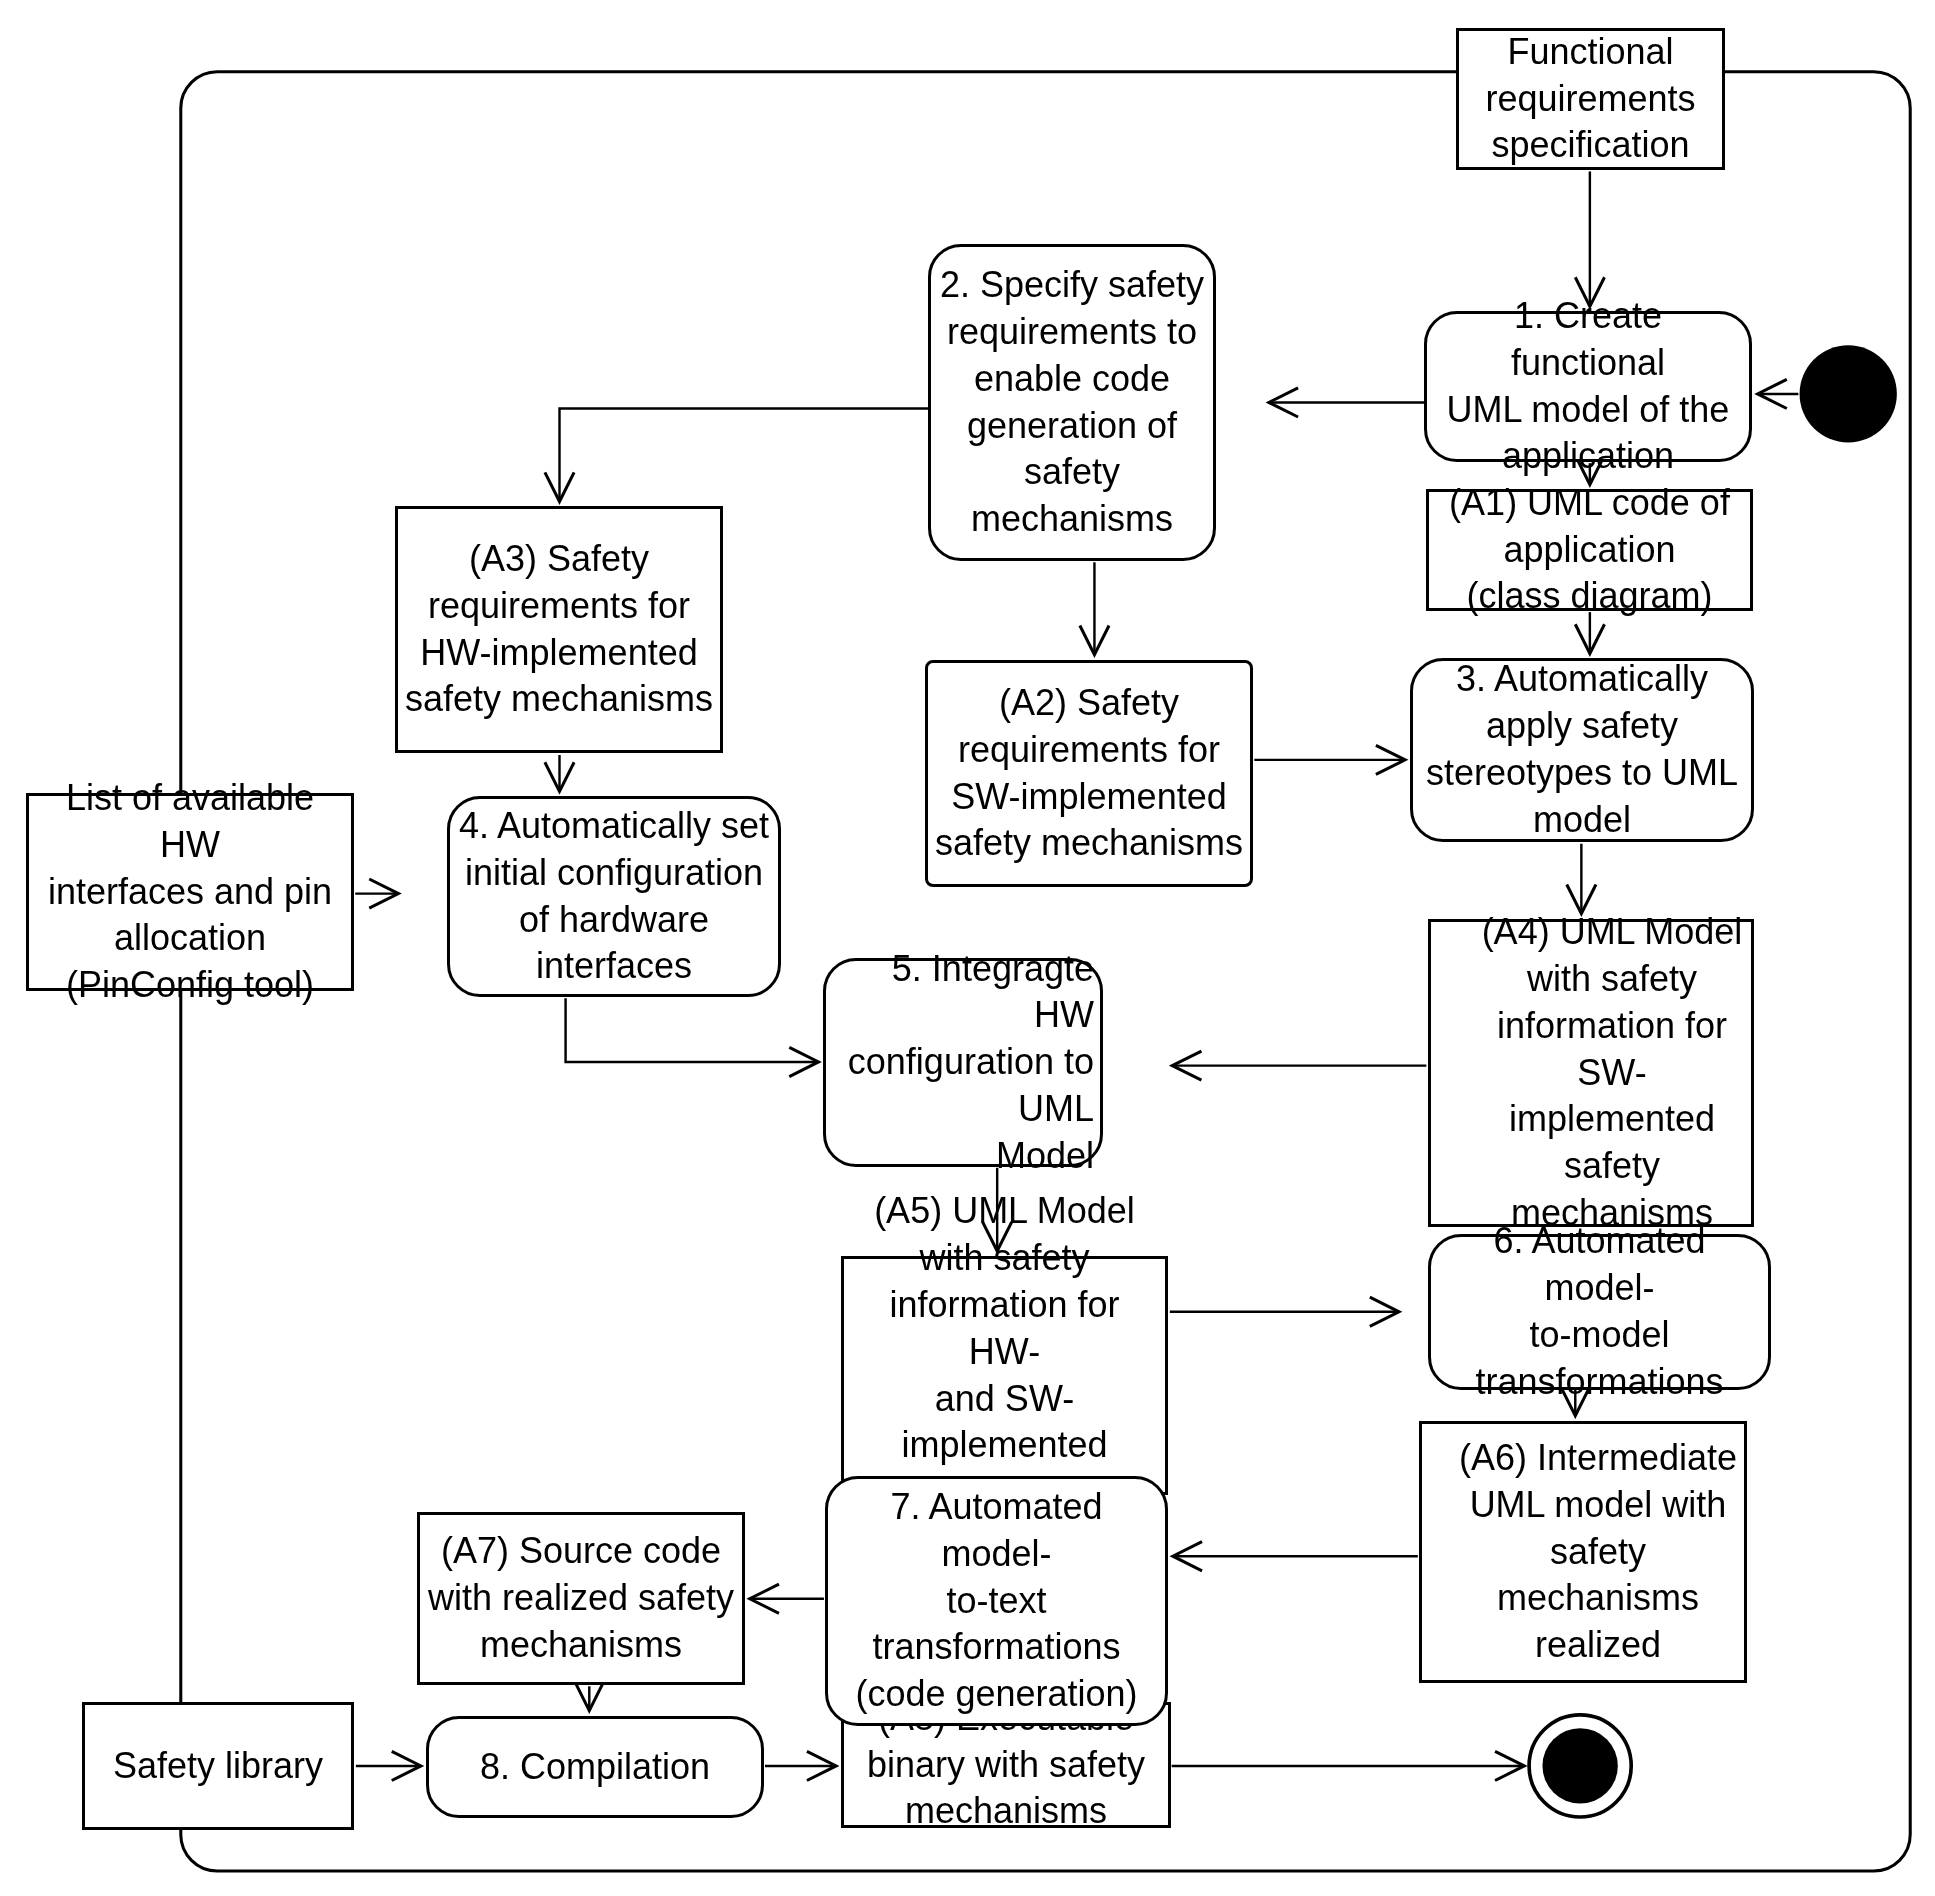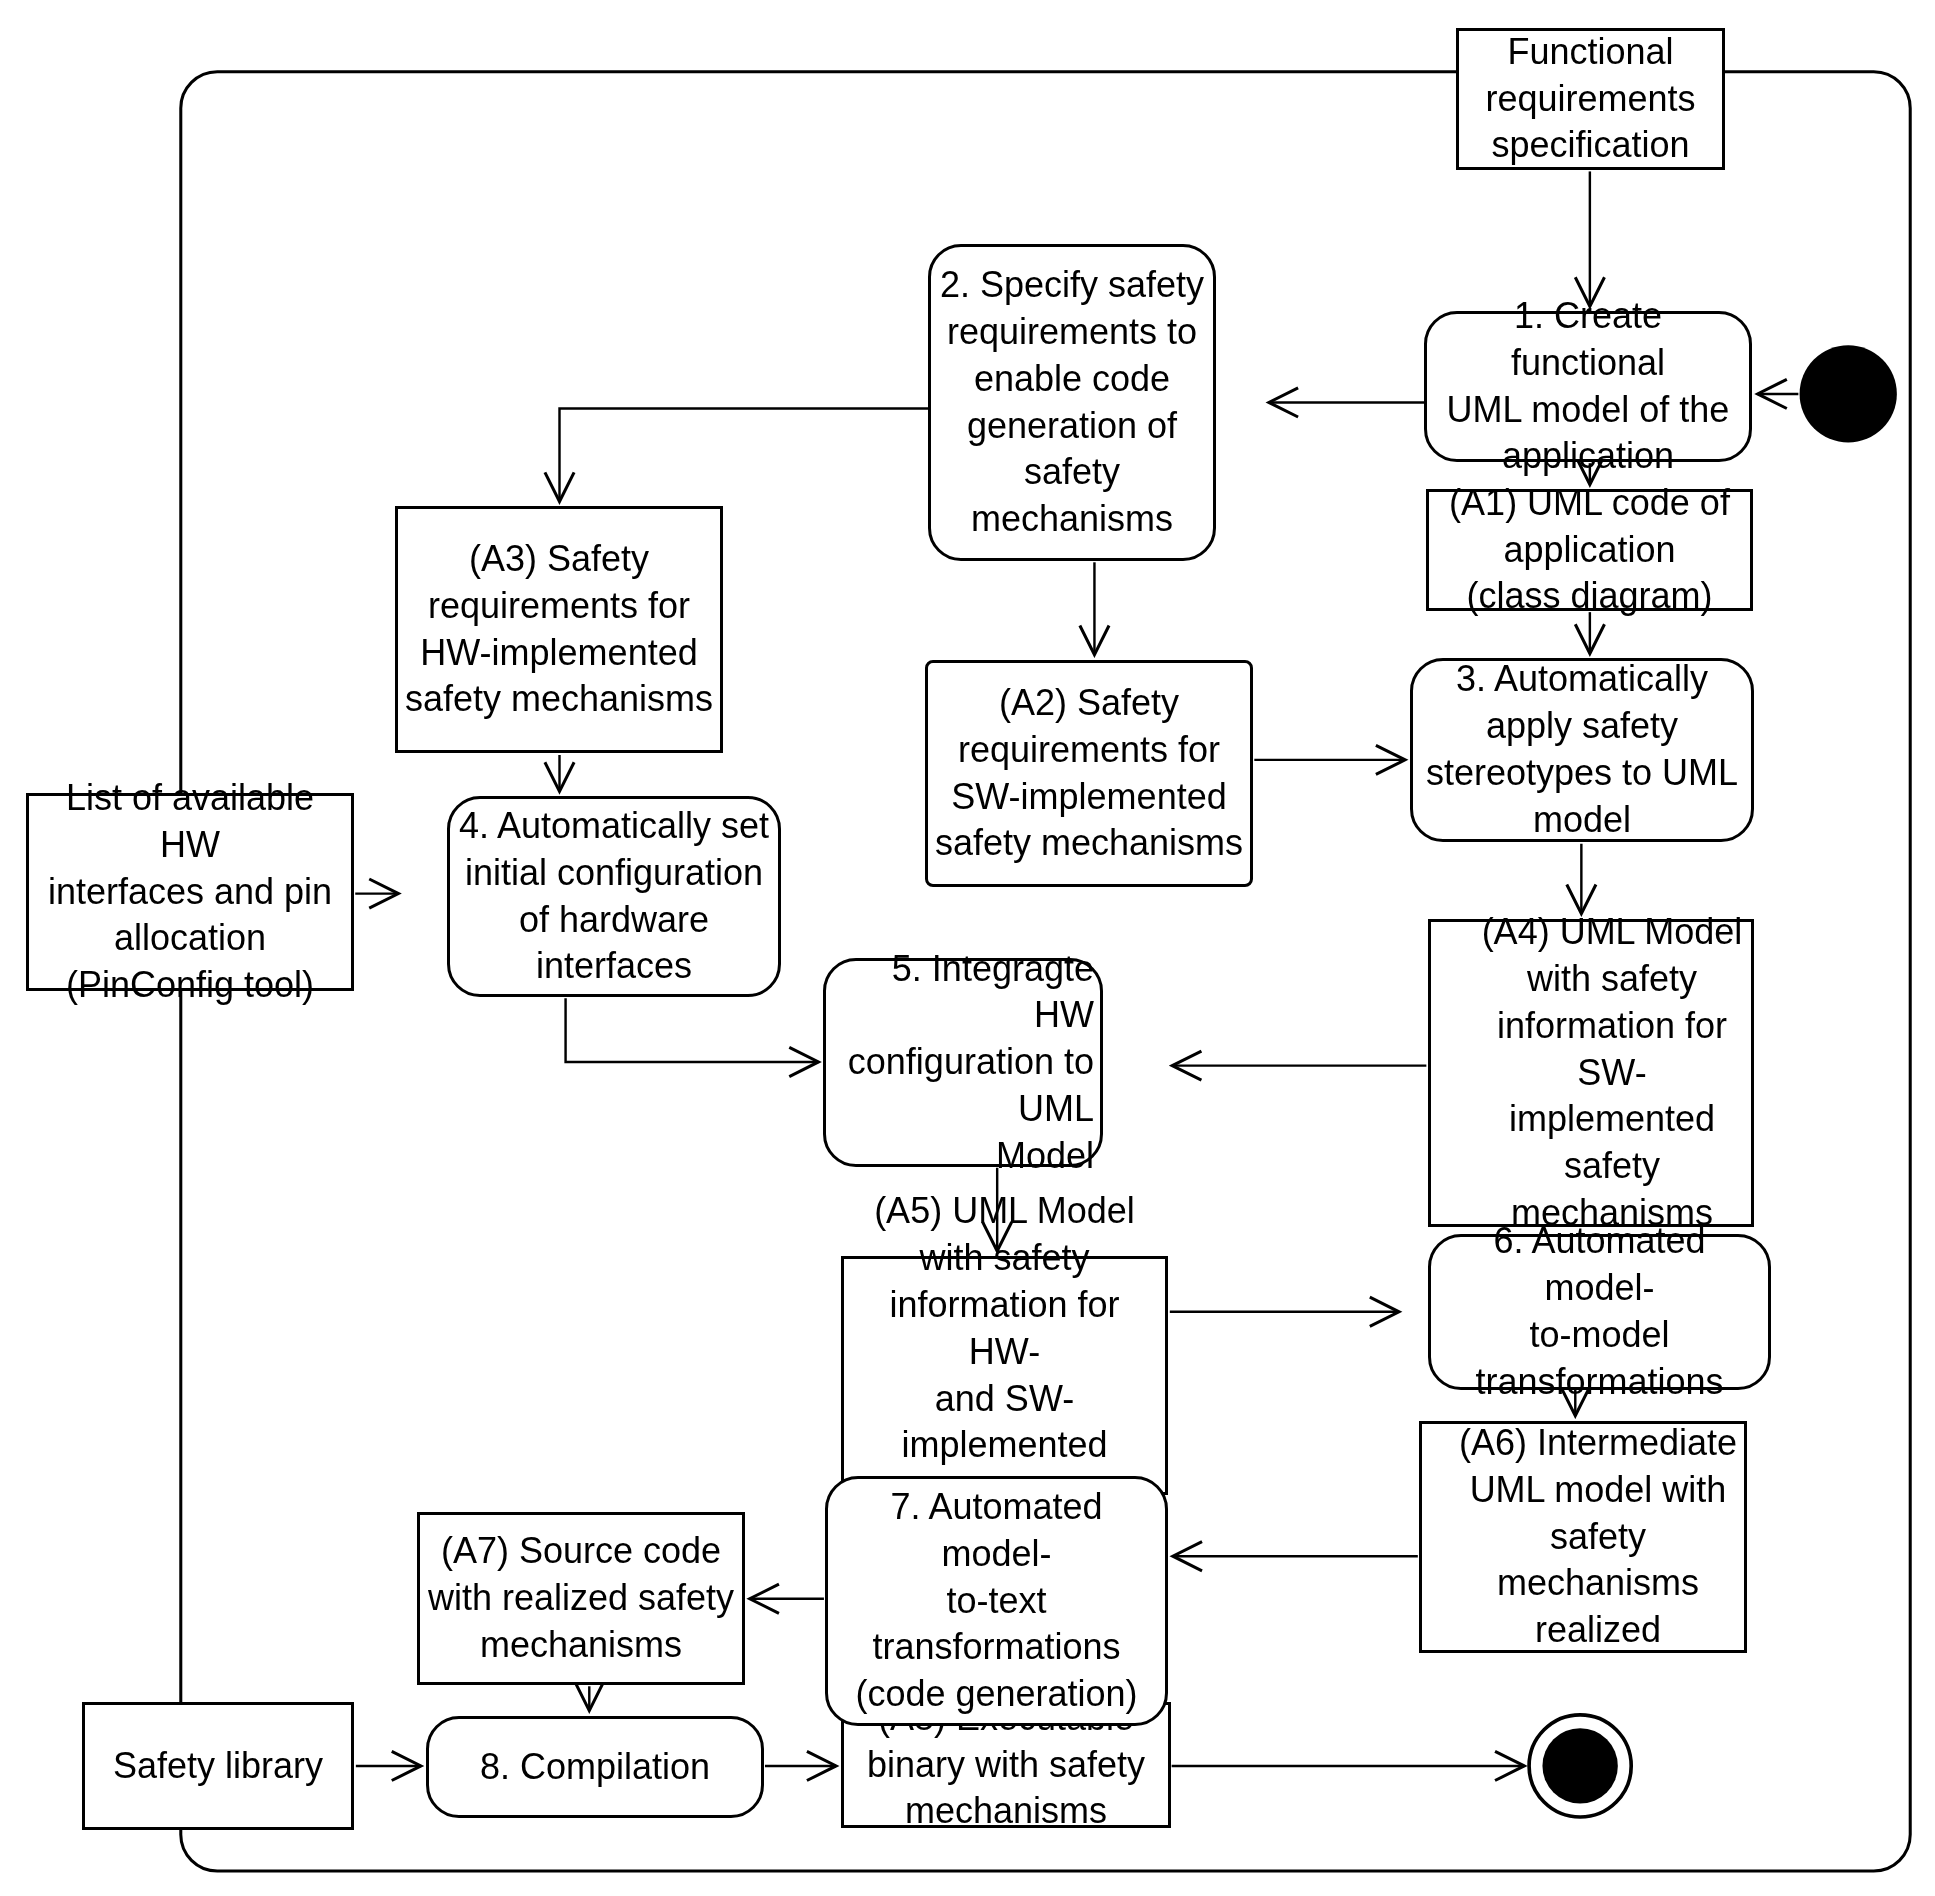--- a/index.html
+++ b/index.html
@@ -101,21 +101,21 @@
 implemented safety
 mechanisms</div>
 
   <div class="node artifact" style="left:841px;top:1256px;width:327px;height:239px;">(A5) UML Model
 with safety
 information for HW-
 and SW-
 implemented safety
 mechanisms</div>
 
-  <div class="node artifact" style="left:1419px;top:1421px;width:328px;height:232px;padding-left:36px;">(A6) Intermediate
+  <div class="node artifact" style="left:1419px;top:1421px;width:328px;height:262px;padding-left:36px;">(A6) Intermediate
 UML model with
 safety mechanisms
 realized</div>
 
   <div class="node artifact" style="left:417px;top:1512px;width:328px;height:173px;">(A7) Source code
 with realized safety
 mechanisms</div>
 
   <div class="node artifact" style="left:82px;top:1702px;width:272px;height:128px;">Safety library</div>
 

